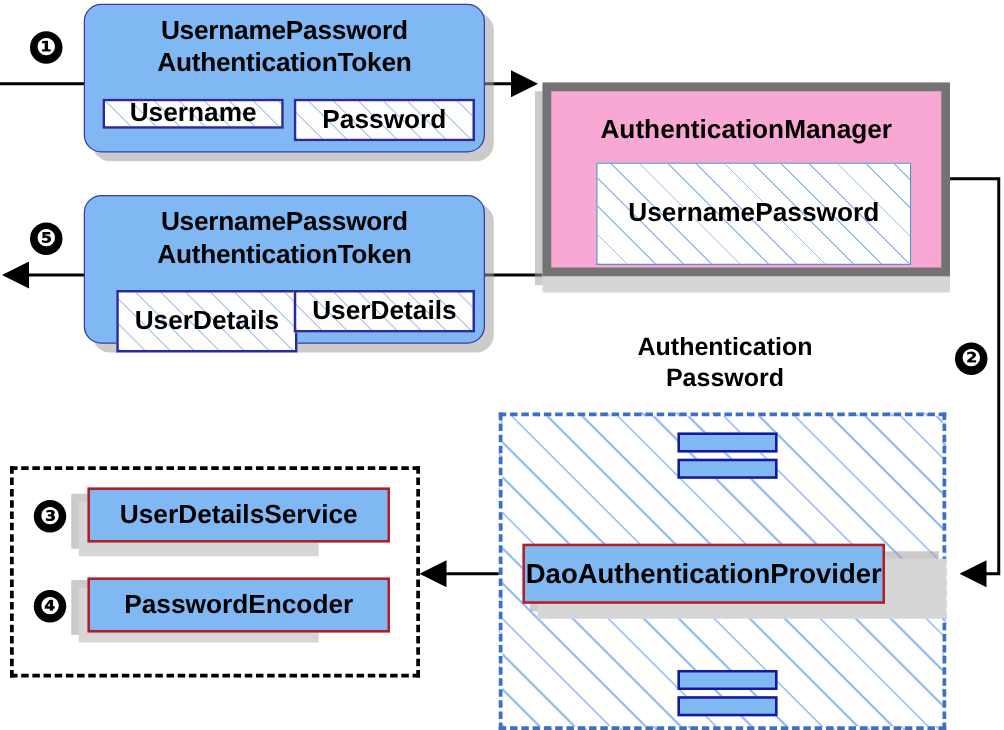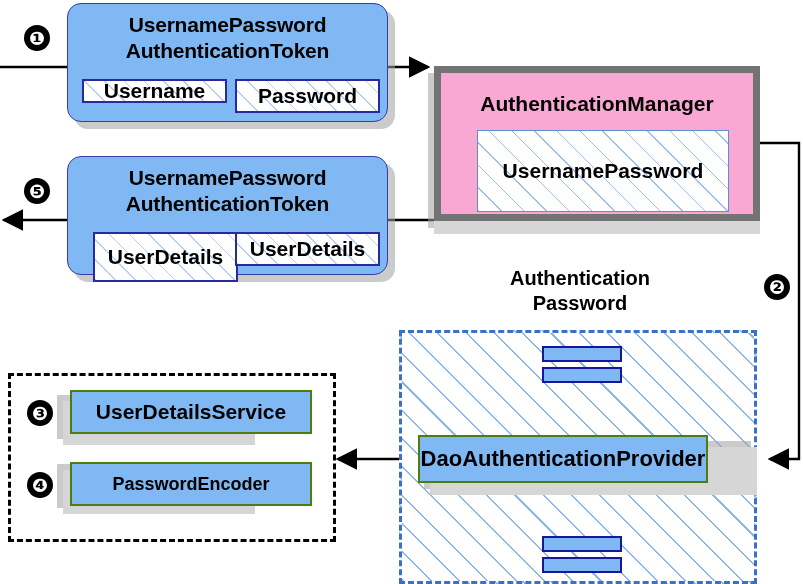--- a/index.html
+++ b/index.html
@@ -118,21 +118,21 @@
         rgba(120,170,235,0.85) 0px,
         rgba(120,170,235,0.85) 1.5px,
         rgba(255,255,255,0) 1.5px,
         rgba(255,255,255,0) 20px);
   }
 
   
   .comp-box {
     position: absolute;
     background: #7fb8f2;
-    border: 2px solid #4d7c0f;
+    border: 2px solid #b91c1c;
     box-sizing: border-box;
     display: flex;
     align-items: center;
     justify-content: center;
     font-weight: bold;
     font-size: 22px;
     color: #000;
   }
   .mini-box {
     position: absolute;
@@ -249,16 +249,16 @@
 
   <div class="dashed-black" style="left:8px; top:373px; width:328px; height:169px;"></div>
 
   <div class="shadow" style="left:57px; top:395px; width:192px; height:44px;"></div>
   <div class="shadow2" style="left:63px; top:401px; width:192px; height:44px;"></div>
   <div class="comp-box" style="left:70px; top:390px; width:242px; height:44px; font-size:21px;">UserDetailsService</div>
   <div class="bullet" style="left:27px; top:400px;">❸</div>
 
   <div class="shadow" style="left:57px; top:464px; width:192px; height:44px;"></div>
   <div class="shadow2" style="left:63px; top:470px; width:192px; height:44px;"></div>
-  <div class="comp-box" style="left:70px; top:462px; width:242px; height:44px; font-size:18px;">PasswordEncoder</div>
+  <div class="comp-box" style="left:70px; top:462px; width:242px; height:44px; font-size:21px;">PasswordEncoder</div>
   <div class="bullet" style="left:27px; top:472px;">❹</div>
 
 </div>
 
 </body></html>

